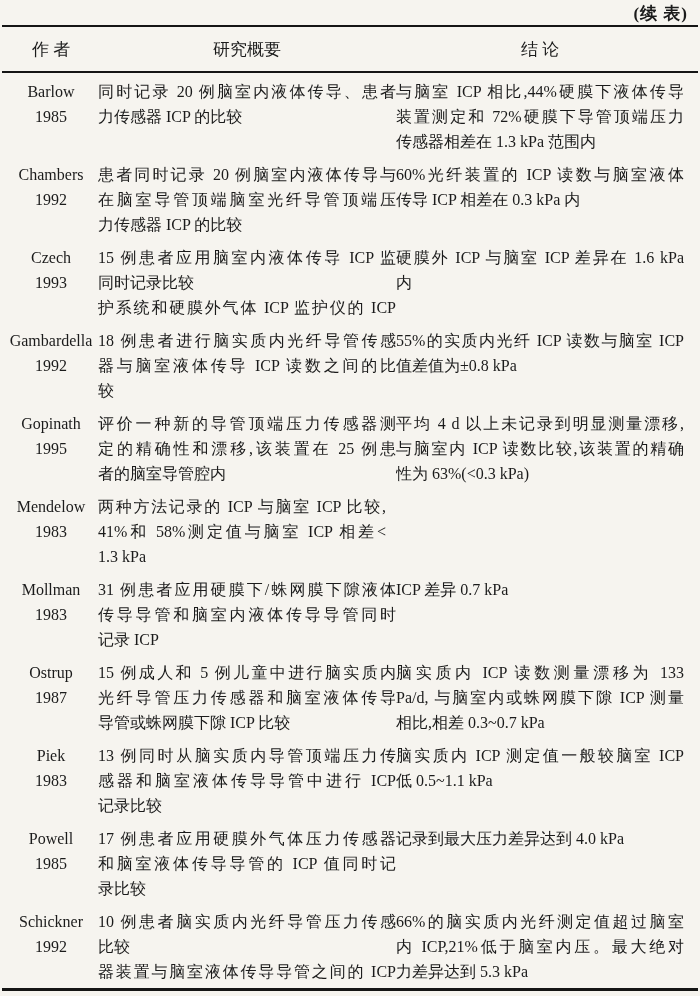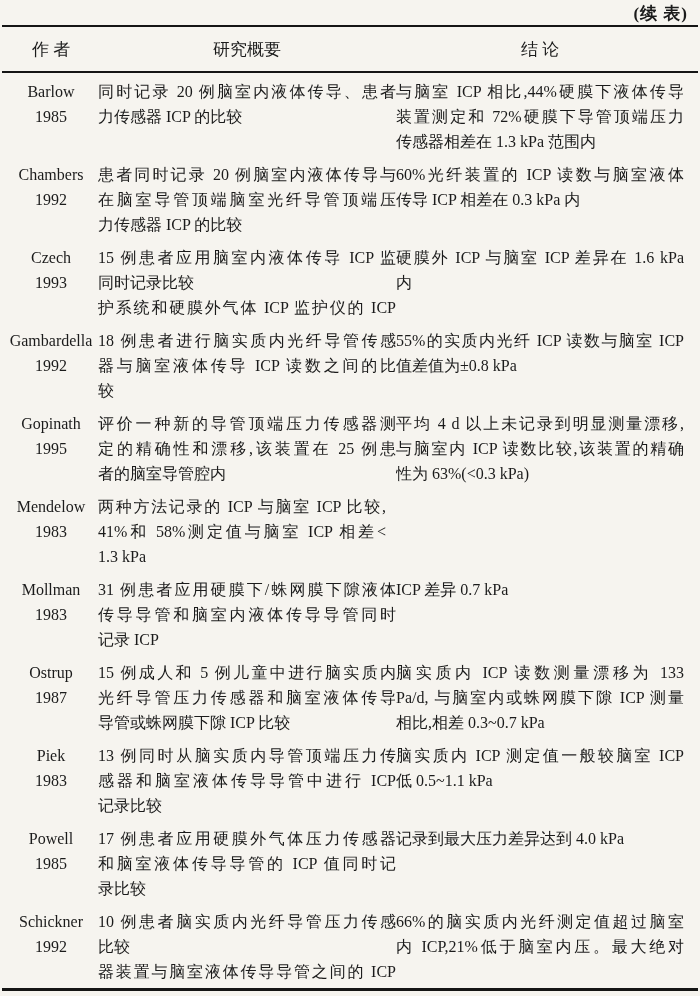--- a/index.html
+++ b/index.html
@@ -205,18 +205,19 @@
           <div class="line">1992</div>
         </div>
         <div class="c-summary cell">
           <div class="line">10 例患者脑实质内光纤导管压力传感</div>
           <div class="line last">比较</div>
           <div class="line">器装置与脑室液体传导导管之间的 ICP</div>
         </div>
         <div class="c-concl cell">
           <div class="line">66%的脑实质内光纤测定值超过脑室</div>
           <div class="line">内 ICP,21%低于脑室内压。最大绝对</div>
+          <div class="line last">力差异达到 5.3 kPa</div>
         </div>
       </div>
     </div>
 
   <div class="rule rule-bottom"></div>
 </div>
 
 </body></html>

